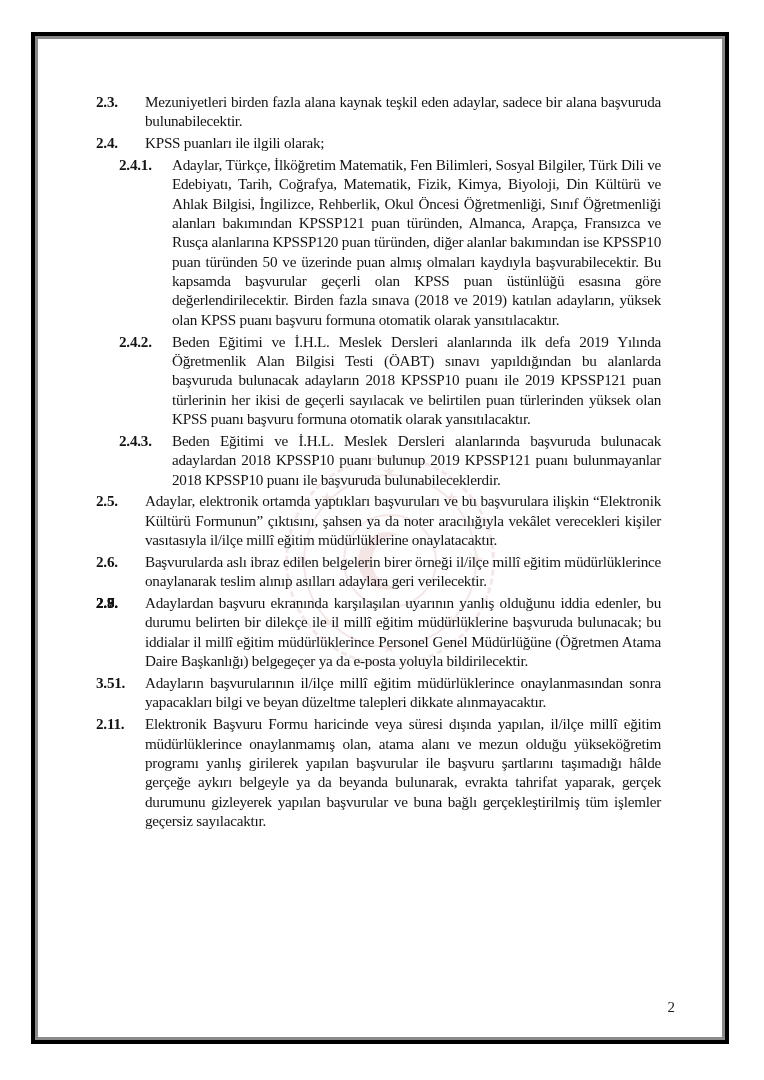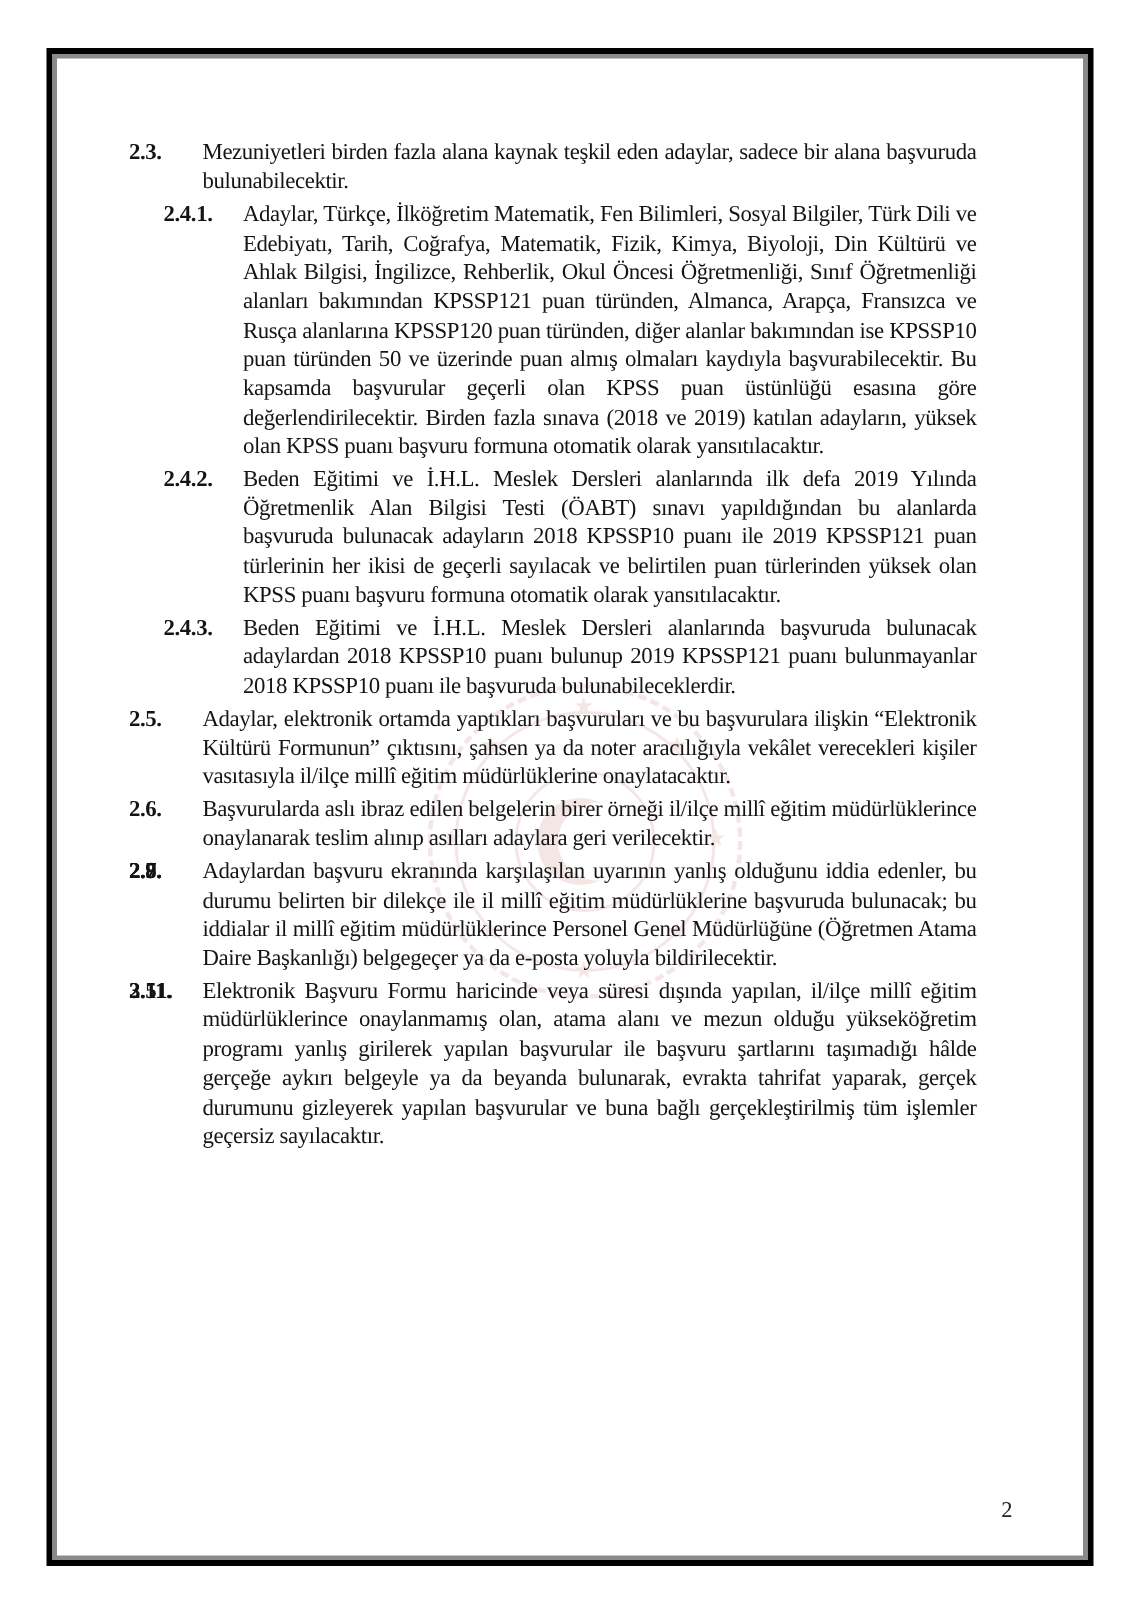--- a/index.html
+++ b/index.html
@@ -83,21 +83,21 @@
     left: 14px;
     top: 3px;
     width: 52px;
     height: 52px;
     border-radius: 50%;
     background: #ffffff;
   }
   
   .content {
     position: absolute;
-    left: 51px;
+    left: 61px;
     top: 56px;
     width: 565px;
     font-size: 15.2px;
     line-height: 19.35px;
     letter-spacing: -0.25px;
     text-align: justify;
   }
   .item {
     position: relative;
     margin: 0 0 2.5px 0;
@@ -138,20 +138,24 @@
         <span class="wm-star" style="left: 34.7746px; top: 158.225px;">★</span>
         <span class="wm-star" style="left: 9px; top: 96px;">★</span>
         <span class="wm-star" style="left: 34.7746px; top: 33.7746px;">★</span>
       </div>
 
     <div class="content">
         <div class="item l1">
     <span class="num">2.3.</span>
     <span class="body"><span>Mezuniyetleri birden fazla alana kaynak teşkil eden adaylar, sadece bir alana başvuruda bulunabilecektir.</span></span>
   </div>
+        <div class="item l1">
+    <span class="num">2.4.</span>
+    <span class="body"><span>KPSS puanları ile ilgili olarak;</span></span>
+  </div>
         <div class="item l2">
     <span class="num">2.4.1.</span>
     <span class="body"><span>Adaylar, Türkçe, İlköğretim Matematik, Fen Bilimleri, Sosyal Bilgiler, Türk Dili ve Edebiyatı, Tarih, Coğrafya, Matematik, Fizik, Kimya, Biyoloji, Din Kültürü ve Ahlak Bilgisi, İngilizce, Rehberlik, Okul Öncesi Öğretmenliği, Sınıf Öğretmenliği alanları bakımından </span><span class="b">KPSSP121</span><span> puan türünden, Almanca, Arapça, Fransızca ve Rusça alanlarına </span><span class="b">KPSSP120</span><span> puan türünden, diğer alanlar bakımından ise </span><span class="b">KPSSP10</span><span> puan türünden 50 ve üzerinde puan almış olmaları kaydıyla başvurabilecektir. Bu kapsamda başvurular geçerli olan KPSS puan üstünlüğü esasına göre değerlendirilecektir. Birden fazla sınava (2018 ve 2019) katılan adayların, yüksek olan KPSS puanı başvuru formuna otomatik olarak yansıtılacaktır.</span></span>
   </div>
         <div class="item l2">
     <span class="num">2.4.2.</span>
     <span class="body"><span>Beden Eğitimi ve İ.H.L. Meslek Dersleri alanlarında ilk defa 2019 Yılında Öğretmenlik Alan Bilgisi Testi (ÖABT) sınavı yapıldığından bu alanlarda başvuruda bulunacak adayların </span><span class="b">2018 KPSSP10</span><span> puanı ile </span><span class="b">2019 KPSSP121</span><span> puan türlerinin her ikisi de geçerli sayılacak ve belirtilen puan türlerinden yüksek olan KPSS puanı başvuru formuna otomatik olarak yansıtılacaktır.</span></span>
   </div>
         <div class="item l2">
     <span class="num">2.4.3.</span>
@@ -170,20 +174,21 @@
   </div>
         <div class="item l1">
     <span class="num">2.8.</span>
   </div>
         <div class="item l1">
     <span class="num">2.9.</span>
     <span class="body"><span>Adaylardan başvuru ekranında karşılaşılan uyarının yanlış olduğunu iddia edenler, bu durumu belirten bir dilekçe ile il millî eğitim müdürlüklerine başvuruda bulunacak; bu iddialar il millî eğitim müdürlüklerince Personel Genel Müdürlüğüne (Öğretmen Atama Daire Başkanlığı) belgegeçer ya da e-posta yoluyla bildirilecektir.</span></span>
   </div>
         <div class="item l1">
     <span class="num">3.51.</span>
+    <span class="body"><span>Adayların başvurularının il/ilçe millî eğitim müdürlüklerince onaylanmasından sonra yapacakları bilgi ve beyan düzeltme talepleri dikkate alınmayacaktır.</span></span>
   </div>
         <div class="item l1">
     <span class="num">2.11.</span>
     <span class="body"><span>Elektronik Başvuru Formu haricinde veya süresi dışında yapılan, il/ilçe millî eğitim müdürlüklerince onaylanmamış olan, atama alanı ve mezun olduğu yükseköğretim programı yanlış girilerek yapılan başvurular ile başvuru şartlarını taşımadığı hâlde gerçeğe aykırı belgeyle ya da beyanda bulunarak, evrakta tahrifat yaparak, gerçek durumunu gizleyerek yapılan başvurular ve buna bağlı gerçekleştirilmiş tüm işlemler geçersiz sayılacaktır.</span></span>
   </div>
       </div>
 
     <div class="page-num">2</div>
   </div>
 </div>

